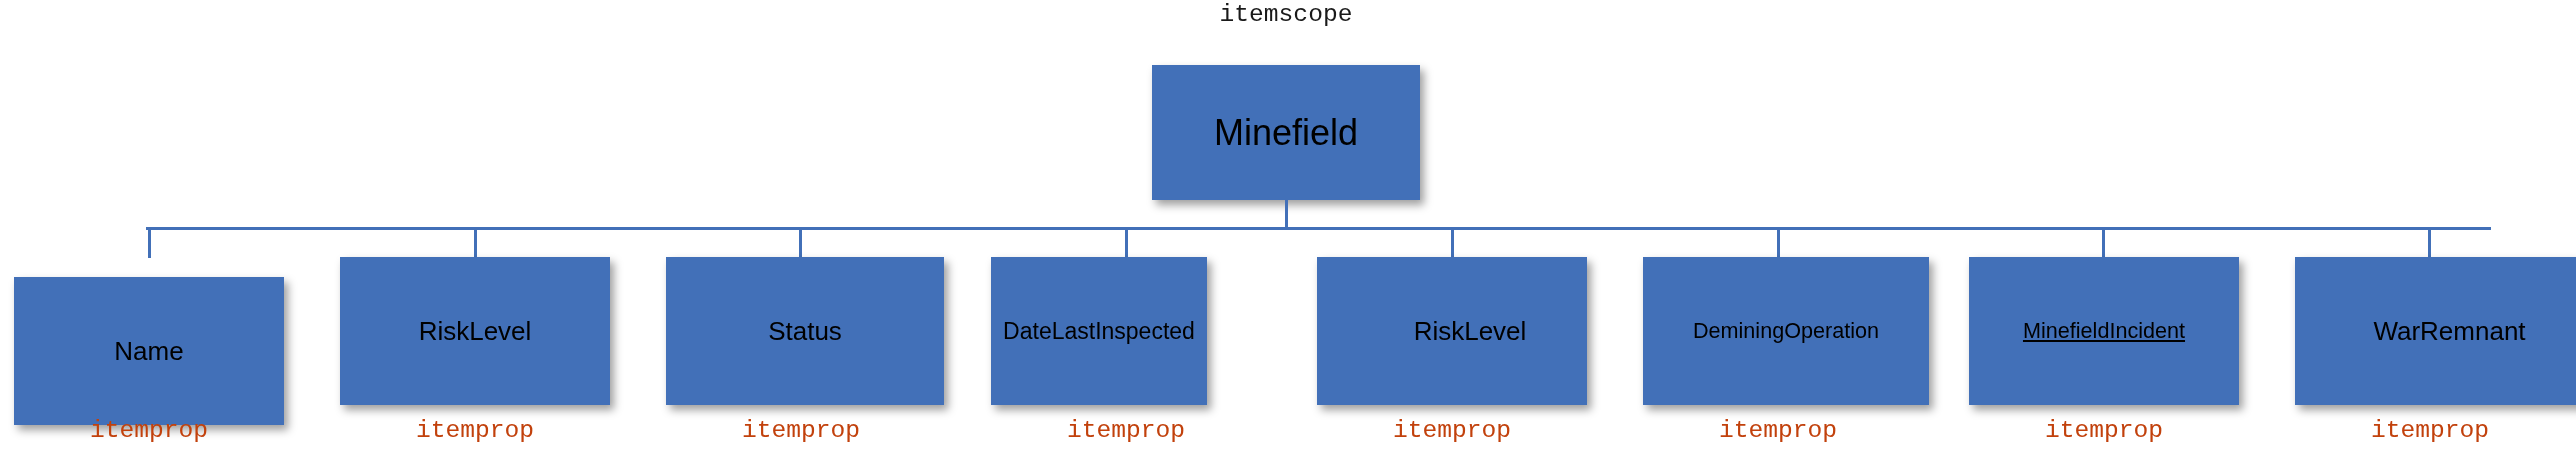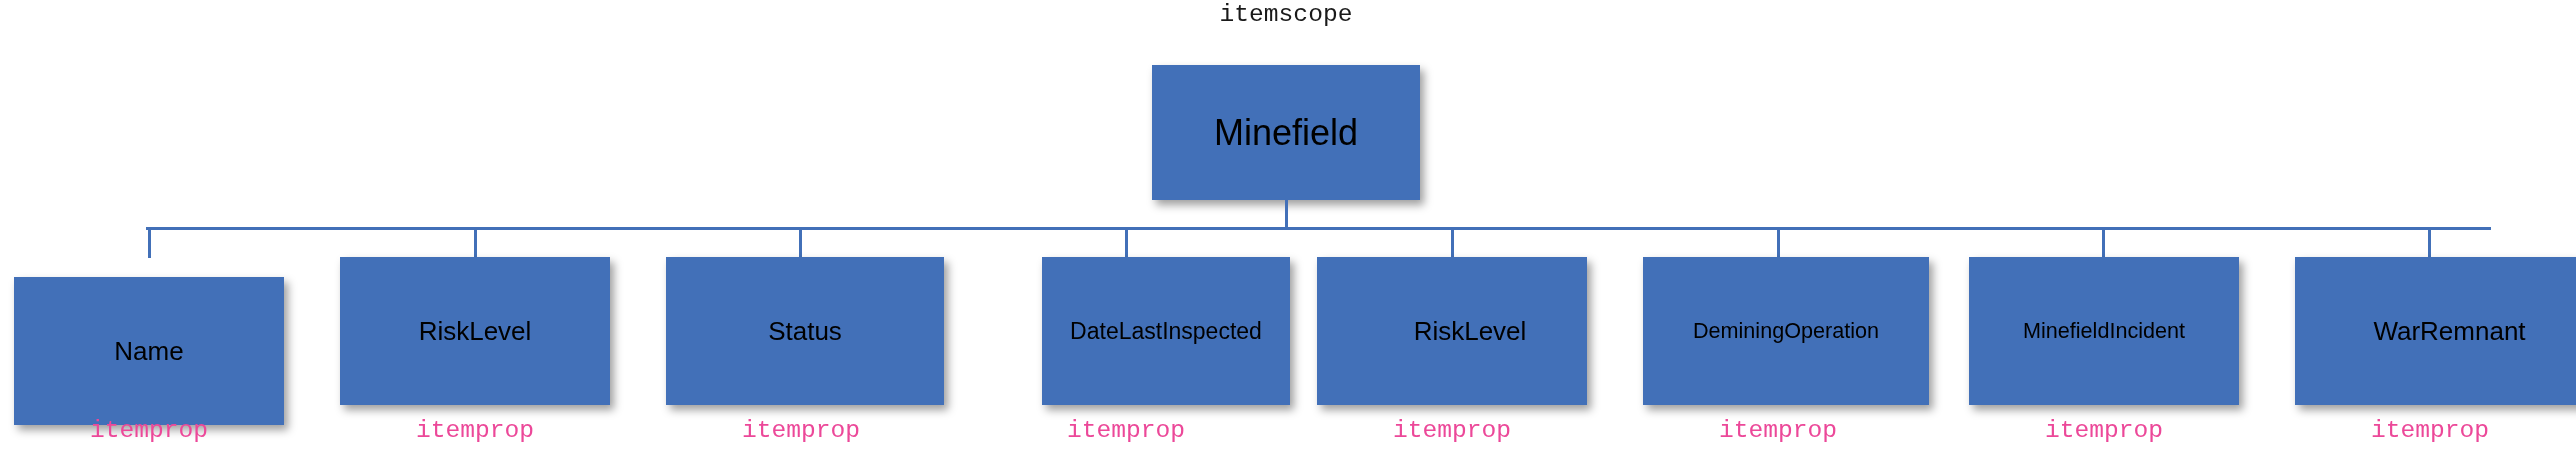--- a/index.html
+++ b/index.html
@@ -101,21 +101,21 @@
   }
 
   
   .prop-caption {
     position: absolute;
     top: 417px;
     text-align: center;
     font-family: "Liberation Mono", "DejaVu Sans Mono", monospace;
     font-size: 24.6px;
     line-height: 1.15;
-    color: #ec4899;
+    color: #c2410c;
     white-space: nowrap;
   }
 </style>
 </head>
 <body>
 
 <div id="diagram">
 
   <div class="root-caption">itemscope</div>
 
@@ -140,30 +140,30 @@
   <div id="children">
       <div class="node child-node" style="left: 14px; width: 270px; margin-top: 20px;">
         <span class="node-label">Name</span>
       </div>
       <div class="node child-node" style="left: 340px; width: 270px;">
         <span class="node-label">RiskLevel</span>
       </div>
       <div class="node child-node" style="left: 666px; width: 278px;">
         <span class="node-label">Status</span>
       </div>
-      <div class="node child-node narrow-text" style="left: 1042px; width: 248px;">
+      <div class="node child-node narrow-text" style="left: 991px; width: 216px;">
         <span class="node-label">DateLastInspected</span>
       </div>
       <div class="node child-node" style="left: 1317px; width: 270px; padding-left: 36px;">
         <span class="node-label">RiskLevel</span>
       </div>
       <div class="node child-node narrower-text" style="left: 1643px; width: 286px;">
         <span class="node-label">DeminingOperation</span>
       </div>
-      <div class="node child-node narrower-text" style="left: 1969px; width: 270px;">
+      <div class="node child-node narrower-text" style="left: 1969px; width: 270px; text-decoration: underline;">
         <span class="node-label">MinefieldIncident</span>
       </div>
       <div class="node child-node" style="left: 2295px; width: 309px;">
         <span class="node-label">WarRemnant</span>
       </div>
     </div>
 
   <div id="captions">
       <div class="prop-caption" style="left: 14px; width: 270px;">itemprop</div>
       <div class="prop-caption" style="left: 340px; width: 270px;">itemprop</div>

